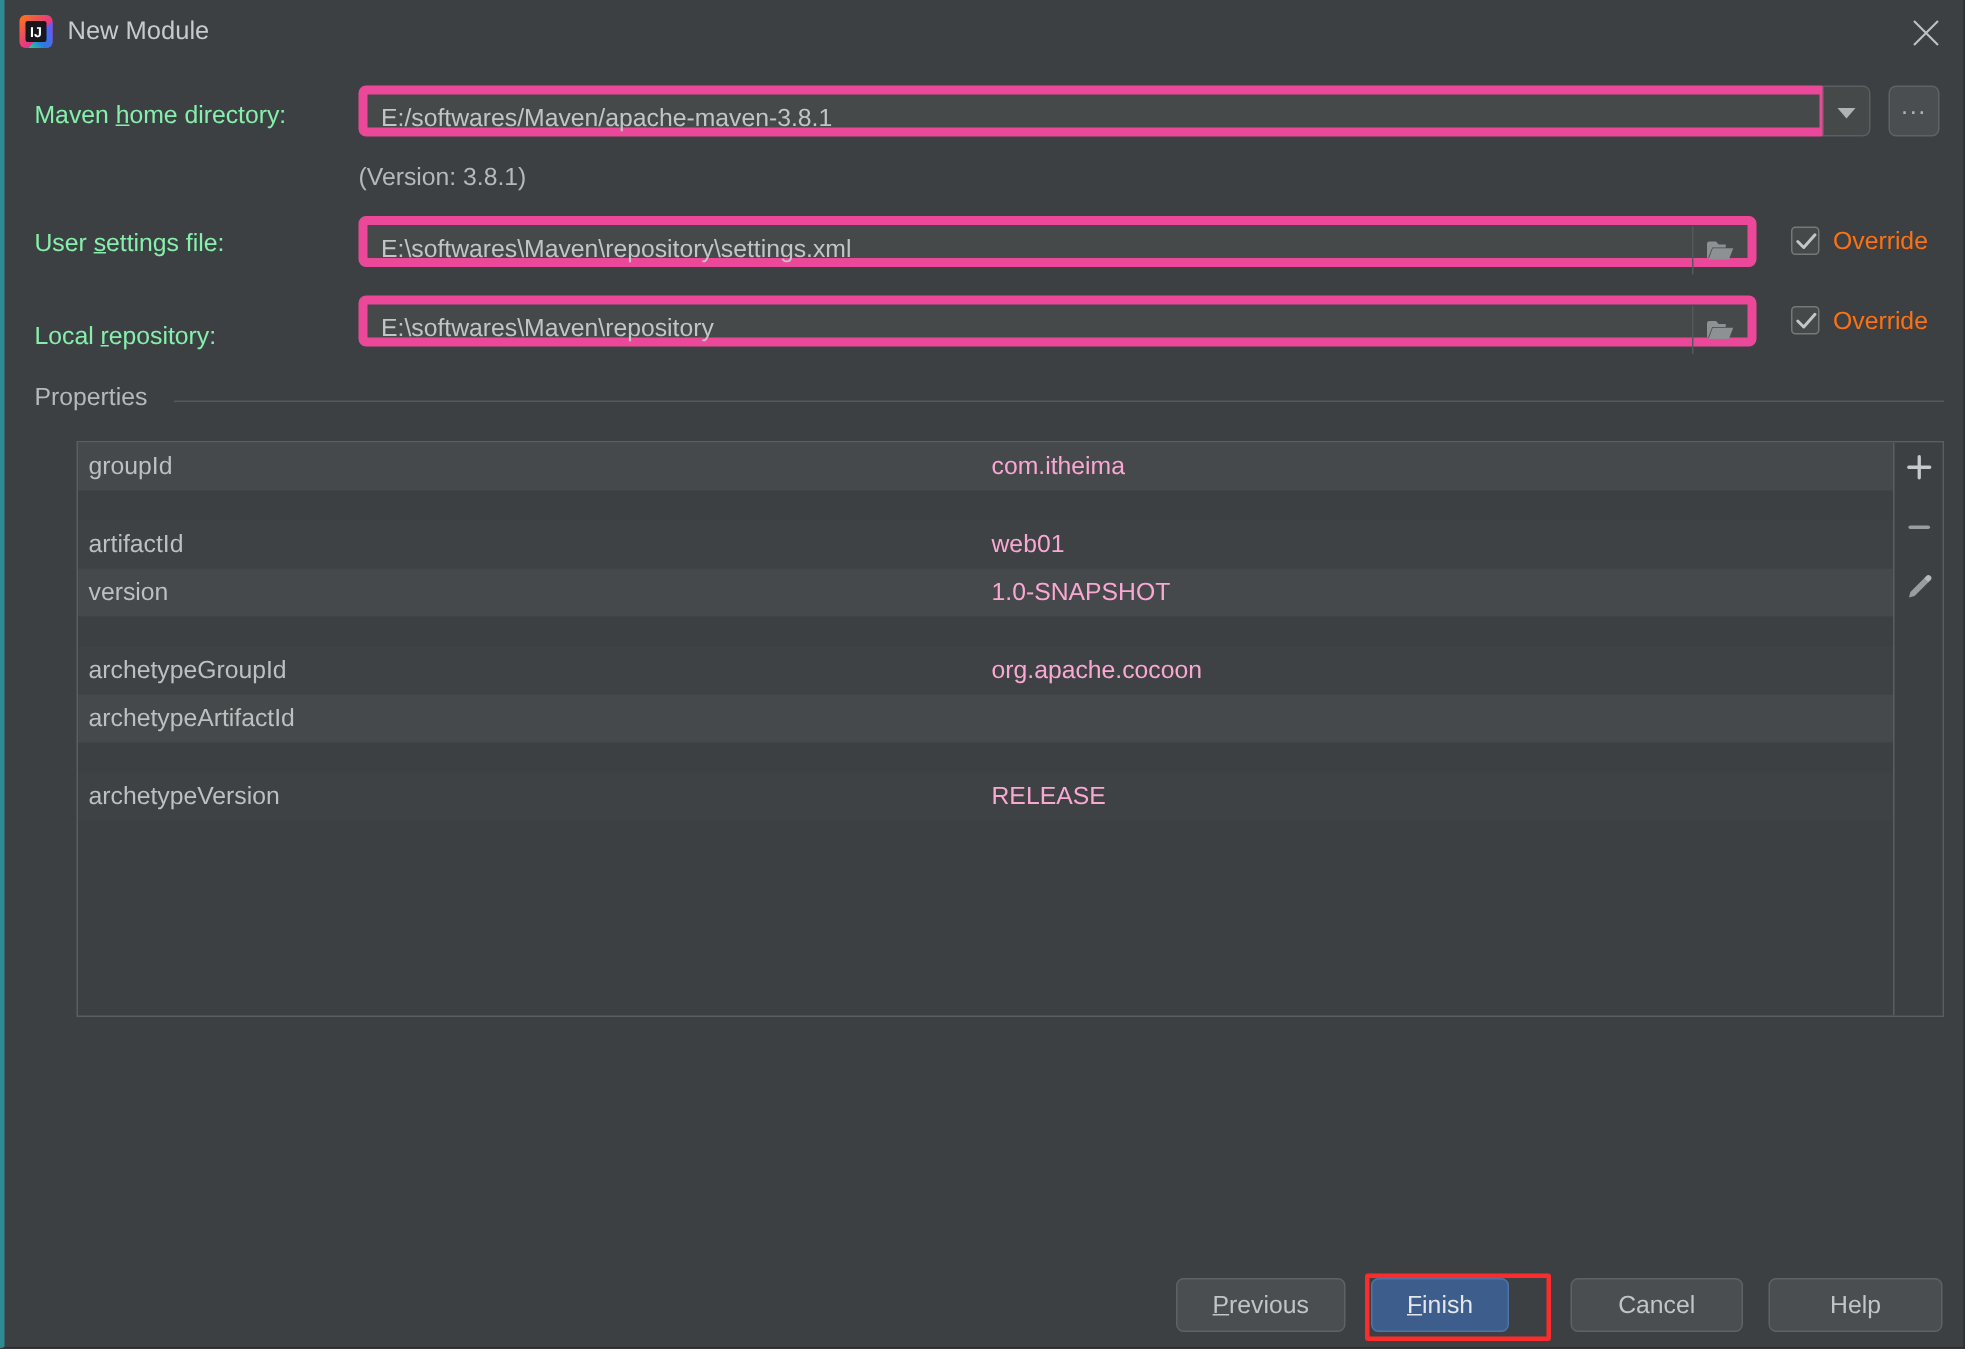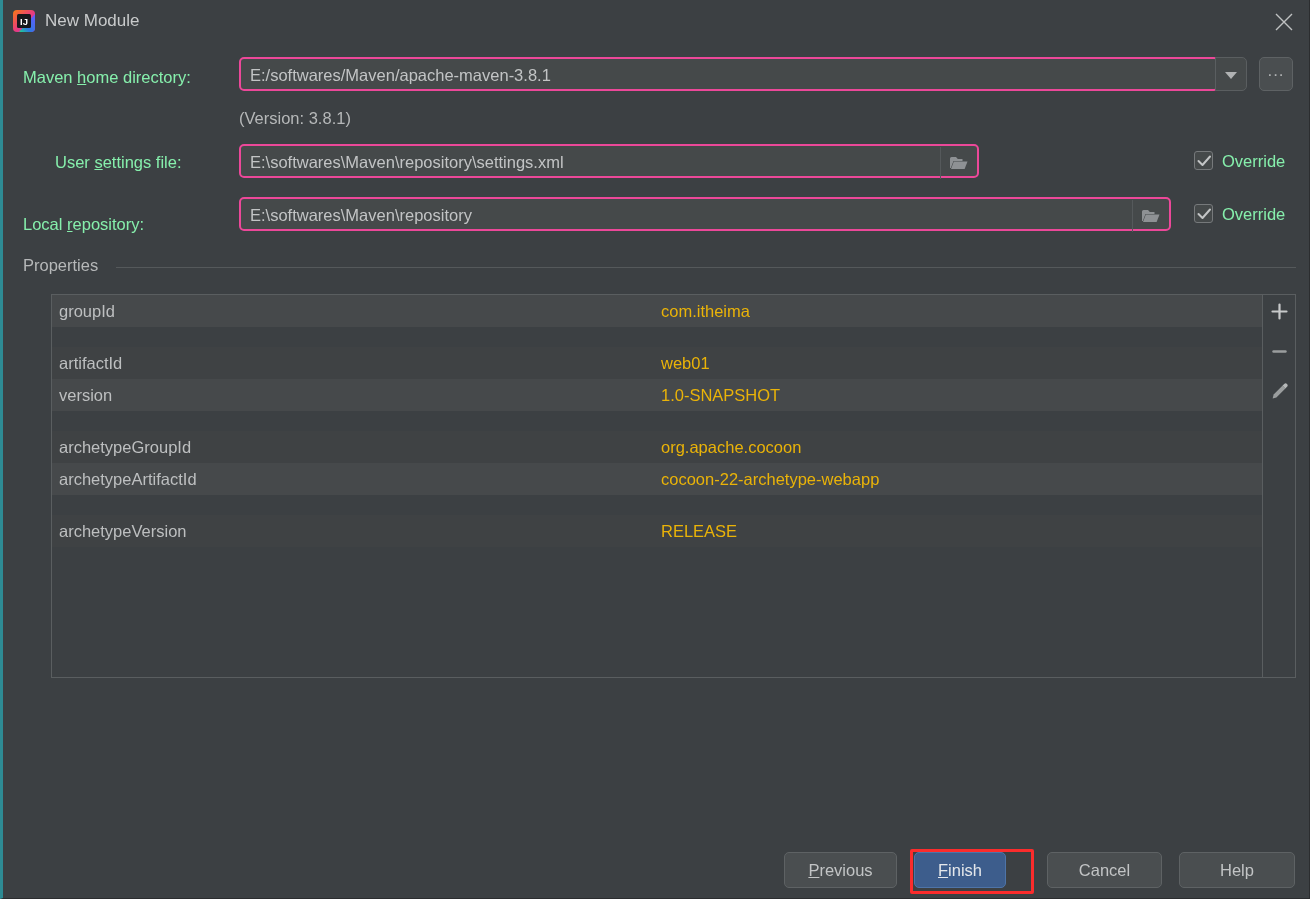--- a/index.html
+++ b/index.html
@@ -49,21 +49,21 @@
     font-size: 16.5px;
     color: #86efac;
     white-space: nowrap;
     line-height: 20px;
   }
   .mn { text-decoration: underline; }
 
   .textfield {
     position: absolute;
     background: #45494a;
-    border: 2px solid #ec4899;
+    border: 6px solid #ec4899;
     border-radius: 5px;
     height: 34px;
   }
   .textfield .val {
     position: absolute;
     left: 9px; top: 0;
     height: 32px; line-height: 32px;
     font-size: 16.5px;
     color: #c2c4c5;
     white-space: nowrap;
@@ -132,21 +132,21 @@
     position: absolute; left: 0; top: 1px;
     width: 19px; height: 19px;
     background: #45494a;
     border: 1px solid #76797b;
     border-radius: 3px;
   }
   .cbox svg { position: absolute; left: 2px; top: 3px; }
   .checkbox-row .cblabel {
     position: absolute; left: 28px; top: -1px;
     font-size: 16.5px;
-    color: #86efac;
+    color: #f97316;
     line-height: 24px;
     text-align: center;
   }
 
   
   #props-label {
     position: absolute; left: 20px; top: 256px;
     font-size: 16.5px; color: #b6b8b9;
     white-space: nowrap;
   }
@@ -177,21 +177,21 @@
   .prow.even { background: #3f4244; margin-top: 20px; }
   .prow .pkey {
     position: absolute; left: 7px; top: 0;
     height: 32px; line-height: 32px;
     font-size: 16.5px; color: #bdbfc0;
     white-space: nowrap;
   }
   .prow .pval {
     position: absolute; left: 609px; top: 0;
     height: 32px; line-height: 32px;
-    font-size: 16.5px; color: #eab308;
+    font-size: 16.5px; color: #f9a8d4;
     white-space: nowrap;
   }
 
   #table-toolbar {
     position: absolute;
     left: 1210px; top: 0;
     width: 33px; height: 382px;
     background: #3c4043;
     border-left: 1px solid #5a5e60;
   }
@@ -275,23 +275,23 @@
   </div>
   <div class="combo-arrow">
       <i></i>
     </div>
   <div class="ellipsis-btn">
     <span>...</span>
   </div>
 
   <div class="version-note">(Version: 3.8.1)</div>
 
-  <div class="form-label" style="left:20px; top:152px;margin-left:32px;">User <span class="mn">s</span>ettings file:</div>
-
-  <div class="textfield" style="left:236px; top:144px; width:740px;">
+  <div class="form-label" style="left:20px; top:152px;">User <span class="mn">s</span>ettings file:</div>
+
+  <div class="textfield" style="left:236px; top:144px; width:932px;">
     <div class="val" style="width:880px;">E:\softwares\Maven\repository\settings.xml</div>
     <div class="folder-btn">
       <svg width="20" height="16" viewBox="0 0 20 16">
         <path d="M1 3.5 A1.5 1.5 0 0 1 2.5 2 L7 2 L8.8 4 L13.5 4 L13.5 6 L4.5 6 L1.8 13 L1 13 Z" fill="#8e9194"></path>
         <path d="M4.8 6.5 L18.5 6.5 L15.6 14 L2 14 Z" fill="#8e9194"></path>
       </svg>
     </div>
   </div>
 
   <div class="checkbox-row" style="left:1191px; top:150px;">
@@ -340,21 +340,20 @@
         <div class="prow odd">
           <div class="pkey">version</div>
           <div class="pval">1.0-SNAPSHOT</div>
         </div>
         <div class="prow even">
           <div class="pkey">archetypeGroupId</div>
           <div class="pval">org.apache.cocoon</div>
         </div>
         <div class="prow odd">
           <div class="pkey">archetypeArtifactId</div>
-          <div class="pval">cocoon-22-archetype-webapp</div>
         </div>
         <div class="prow even">
           <div class="pkey">archetypeVersion</div>
           <div class="pval">RELEASE</div>
         </div>
       </div>
 
     <div id="table-toolbar">
       <div class="tbtn" style="top:0;">
         <svg width="17" height="17" viewBox="0 0 17 17">

